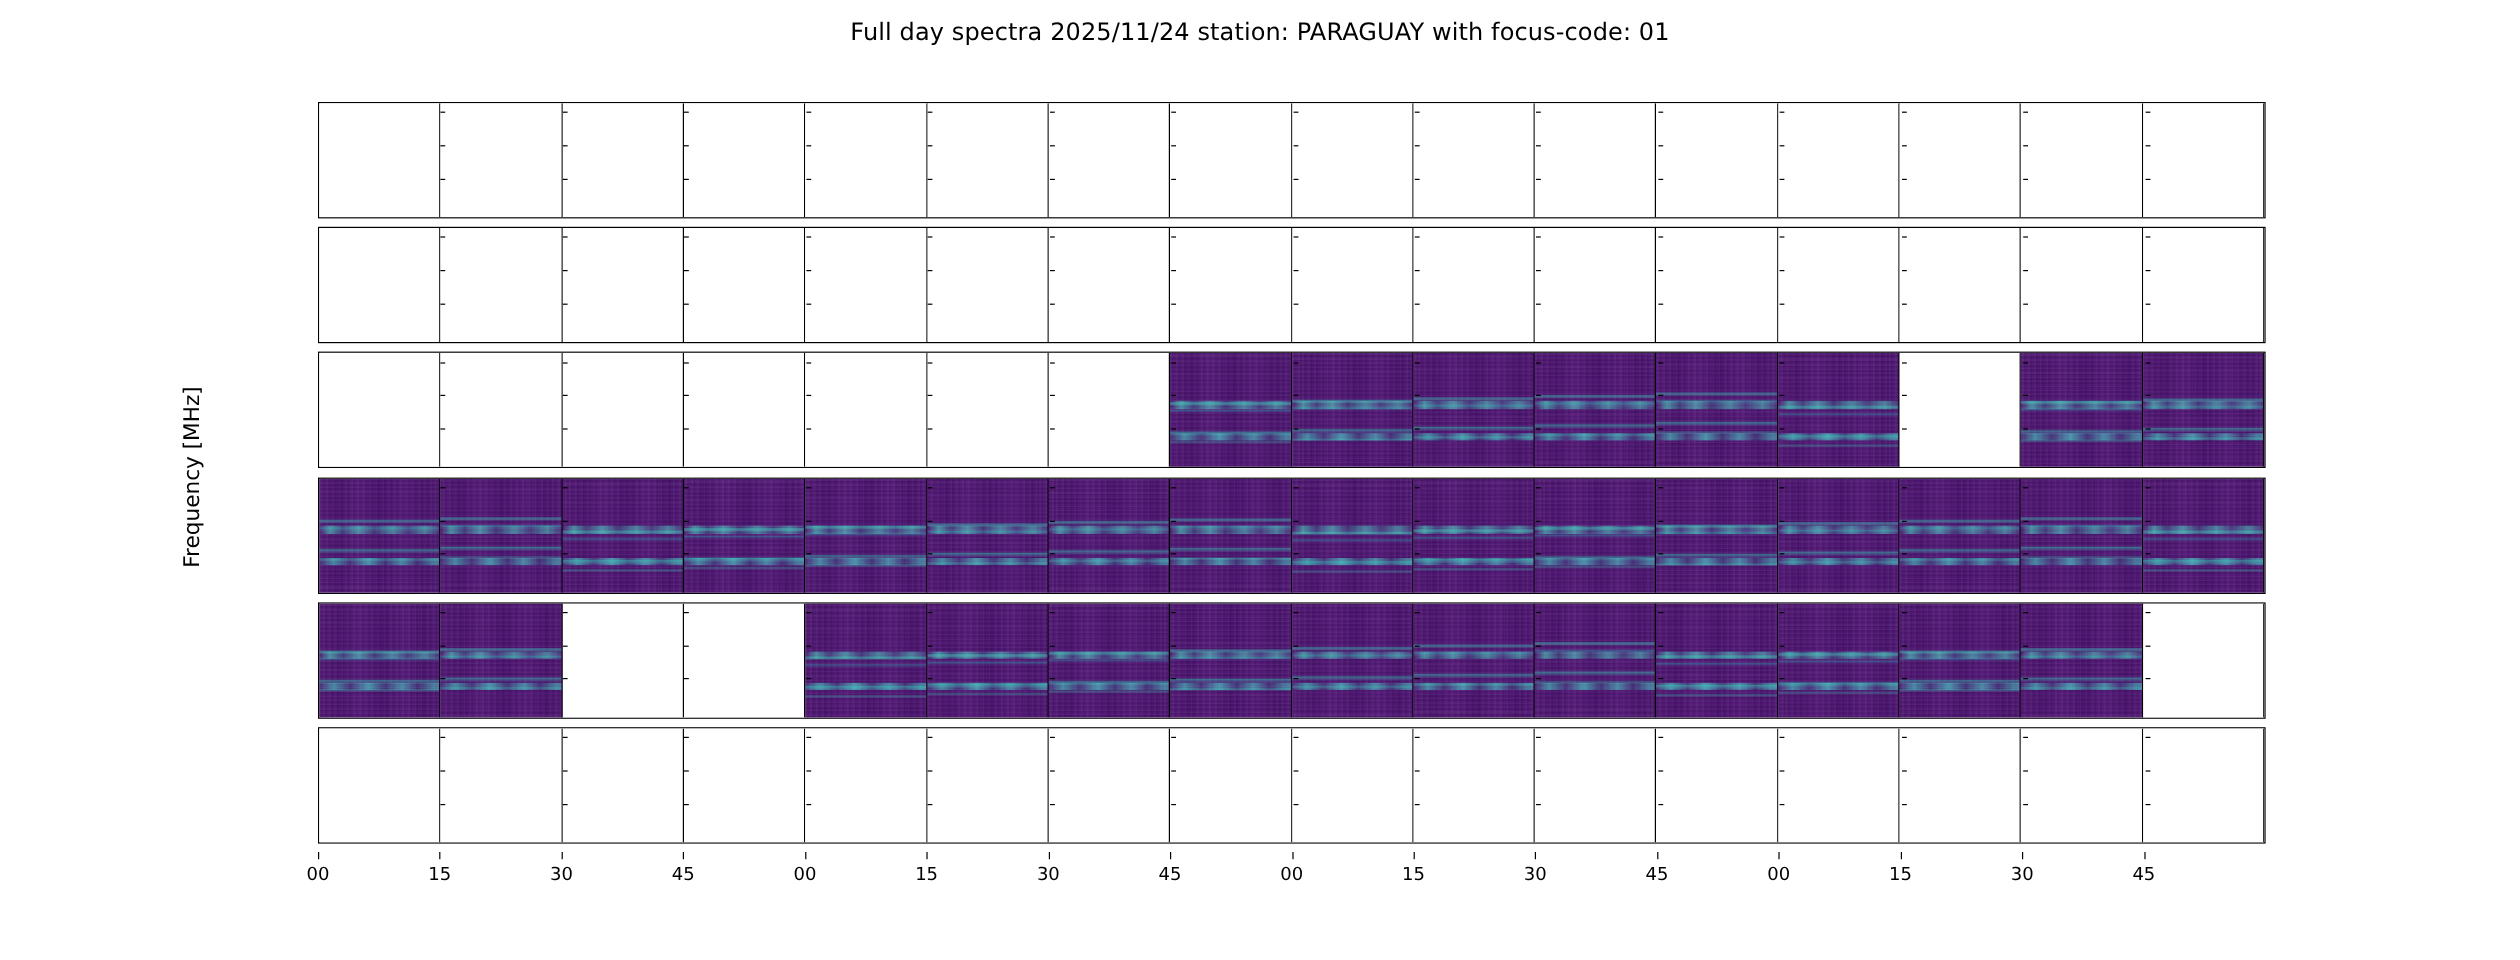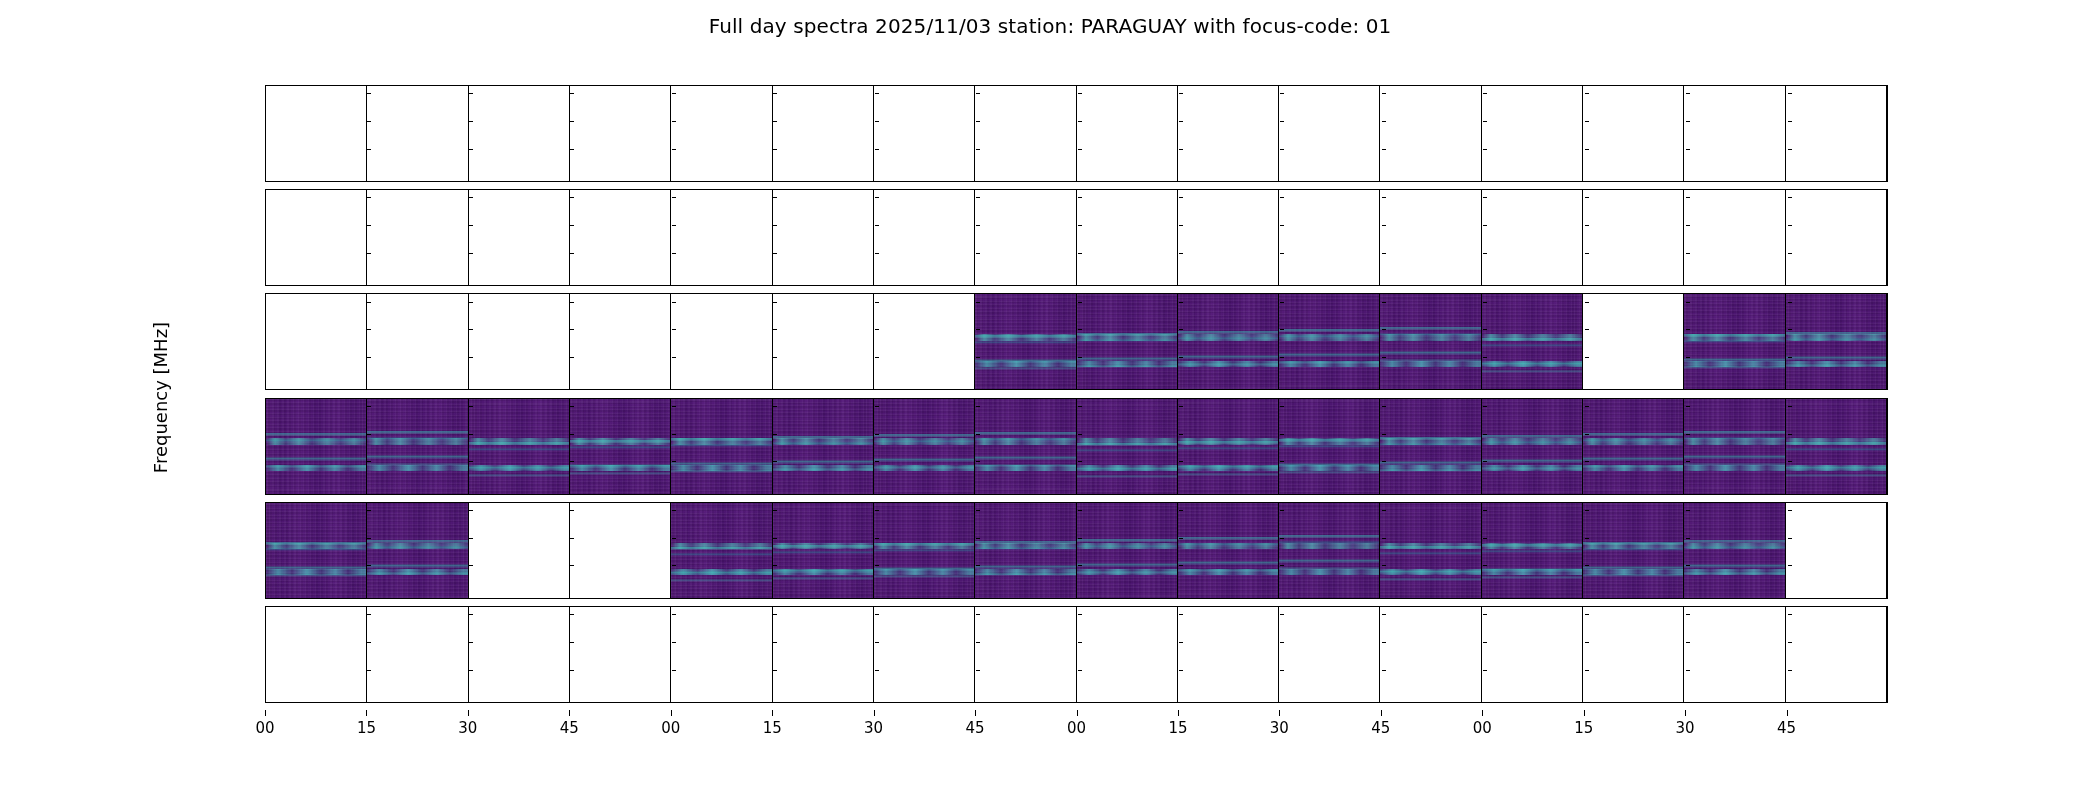--- a/index.html
+++ b/index.html
@@ -212,21 +212,21 @@
     transform: translate(0px, 710px) rotate(-90deg);
     text-align: center;
     font-size: 18px;
     white-space: nowrap;
     color: #000000;
   }
 </style>
 </head>
 <body>
 
-<div id="figure-title">Full day spectra 2025/11/03 station: PARAGUAY with focus-code: 01</div>
+<div id="figure-title">Full day spectra 2025/11/24 station: PARAGUAY with focus-code: 01</div>
 
 <div id="yaxis-title">Frequency [MHz]</div>
 
 <div id="plot-stack">
     <div class="panel-row" style="top: 0px;">
       <div class="subpanel" style="background-position: -8px -6px, 0px -6px, -8px 0px, 0px 0px;"></div>
       <div class="subpanel" style="background-position: 5px 5px, 0px 5px, 5px 0px, 0px 0px;"></div>
       <div class="subpanel" style="background-position: 1px 3px, 0px 3px, 1px 0px, 0px 0px;"></div>
       <div class="subpanel" style="background-position: -3px 1px, 0px 1px, -3px 0px, 0px 0px;"></div>
       <div class="subpanel" style="background-position: -7px -1px, 0px -1px, -7px 0px, 0px 0px;"></div>

